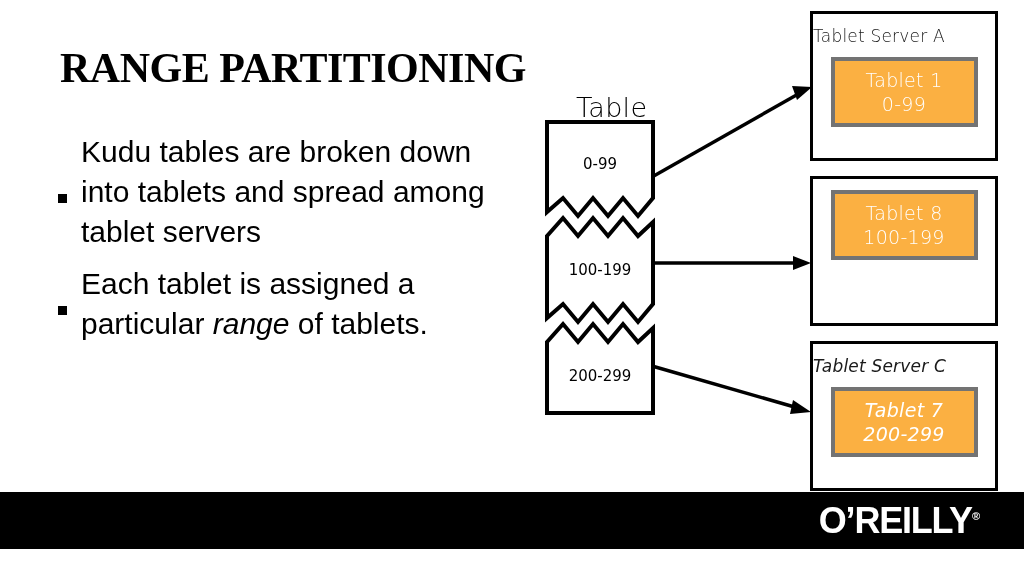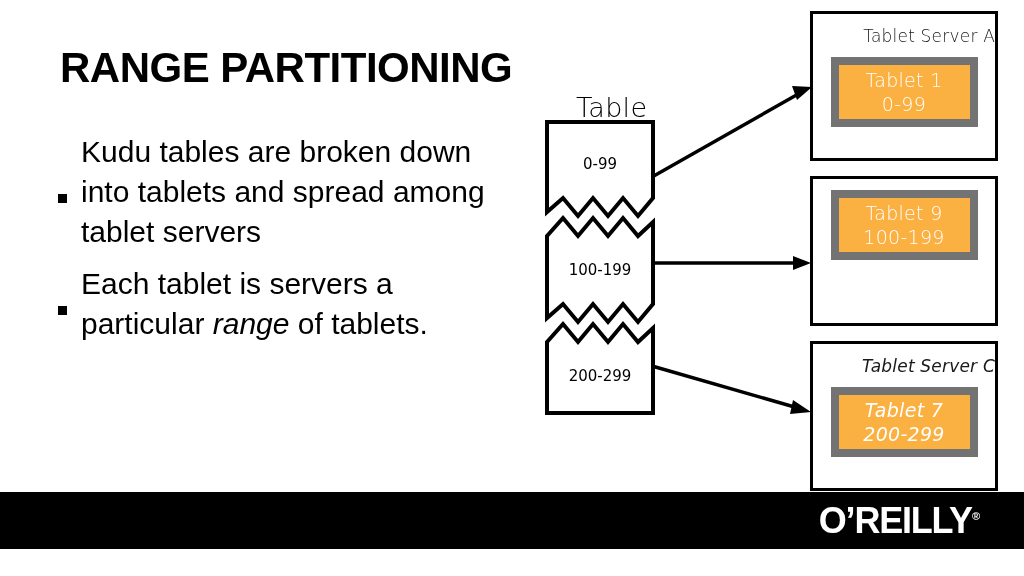--- a/index.html
+++ b/index.html
@@ -14,21 +14,21 @@
     background: #ffffff;
     overflow: hidden;
     font-family: "Liberation Sans", sans-serif;
   }
 
   
   #title {
     position: absolute;
     left: 60px;
     top: 44px;
-    font-family: Liberation Sans, sans-serif;
+    font-family: Liberation Serif, serif;
     font-weight: bold;
     font-size: 42px;
     letter-spacing: -0.5px;
     color: #000000;
     white-space: nowrap;
     text-align: center;
   }
 
   
   #bullets {
@@ -116,35 +116,35 @@
     width: 188px;
     box-sizing: border-box;
     border: 3.5px solid #000000;
     background: #ffffff;
   }
   #server-box-0 { top: 11px;  height: 150px; }
   #server-box-1 { top: 176px; height: 150px; }
   #server-box-2 { top: 341px; height: 150px; font-style: italic; }
 
   .server-title {
-    text-align: right;
+    text-align: left;
     font-family: "DejaVu Sans", sans-serif;
     font-size: 17px;
     font-weight: 300;
     color: #1a1a1a;
     margin-top: 12px;
     letter-spacing: 0.2px;
   }
   .tablet-chip {
     margin: 11px auto 0 auto;
     width: 147px;
     height: 70px;
     box-sizing: border-box;
     background: #FBB042;
-    border: 8px solid #737373;
+    border: 4px solid #737373;
     display: flex;
     flex-direction: column;
     align-items: center;
     justify-content: center;
   }
   .chip-line {
     font-family: "DejaVu Sans", sans-serif;
     font-size: 19px;
     font-weight: 300;
     line-height: 24px;
@@ -188,21 +188,21 @@
 
   <div id="bullets">
 
     <div class="bullet-row">
       <span class="bullet-marker"></span>
       <span class="bullet-text"><span>Kudu tables are broken down into tablets and spread among tablet servers</span></span>
     </div>
 
     <div class="bullet-row">
       <span class="bullet-marker"></span>
-      <span class="bullet-text"><span>Each tablet is servers a particular </span><span class="ital">range</span><span> of tablets.</span></span>
+      <span class="bullet-text"><span>Each tablet is assigned a particular </span><span class="ital">range</span><span> of tablets.</span></span>
     </div>
 
   </div>
 
   <div id="table-label">Table</div>
 
   <svg id="table-svg" width="130" height="310" viewBox="0 0 130 310">
 
     <g>
       <path class="seg-shape" d="M11,10 L117,10 L117,86 L102,104 L87,86 L72,104 L57,86 L42,104 L27,86 L11,100 Z"></path>
@@ -238,21 +238,21 @@
   <div class="server-box" id="server-box-0">
     <div class="server-title">Tablet Server A</div>
     <div class="tablet-chip">
       <div class="chip-line">Tablet 1</div>
       <div class="chip-line">0-99</div>
     </div>
   </div>
 
   <div class="server-box" id="server-box-1">
     <div class="tablet-chip">
-      <div class="chip-line">Tablet 9</div>
+      <div class="chip-line">Tablet 8</div>
       <div class="chip-line">100-199</div>
     </div>
   </div>
 
   <div class="server-box" id="server-box-2">
     <div class="server-title">Tablet Server C</div>
     <div class="tablet-chip">
       <div class="chip-line">Tablet 7</div>
       <div class="chip-line">200-299</div>
     </div>

